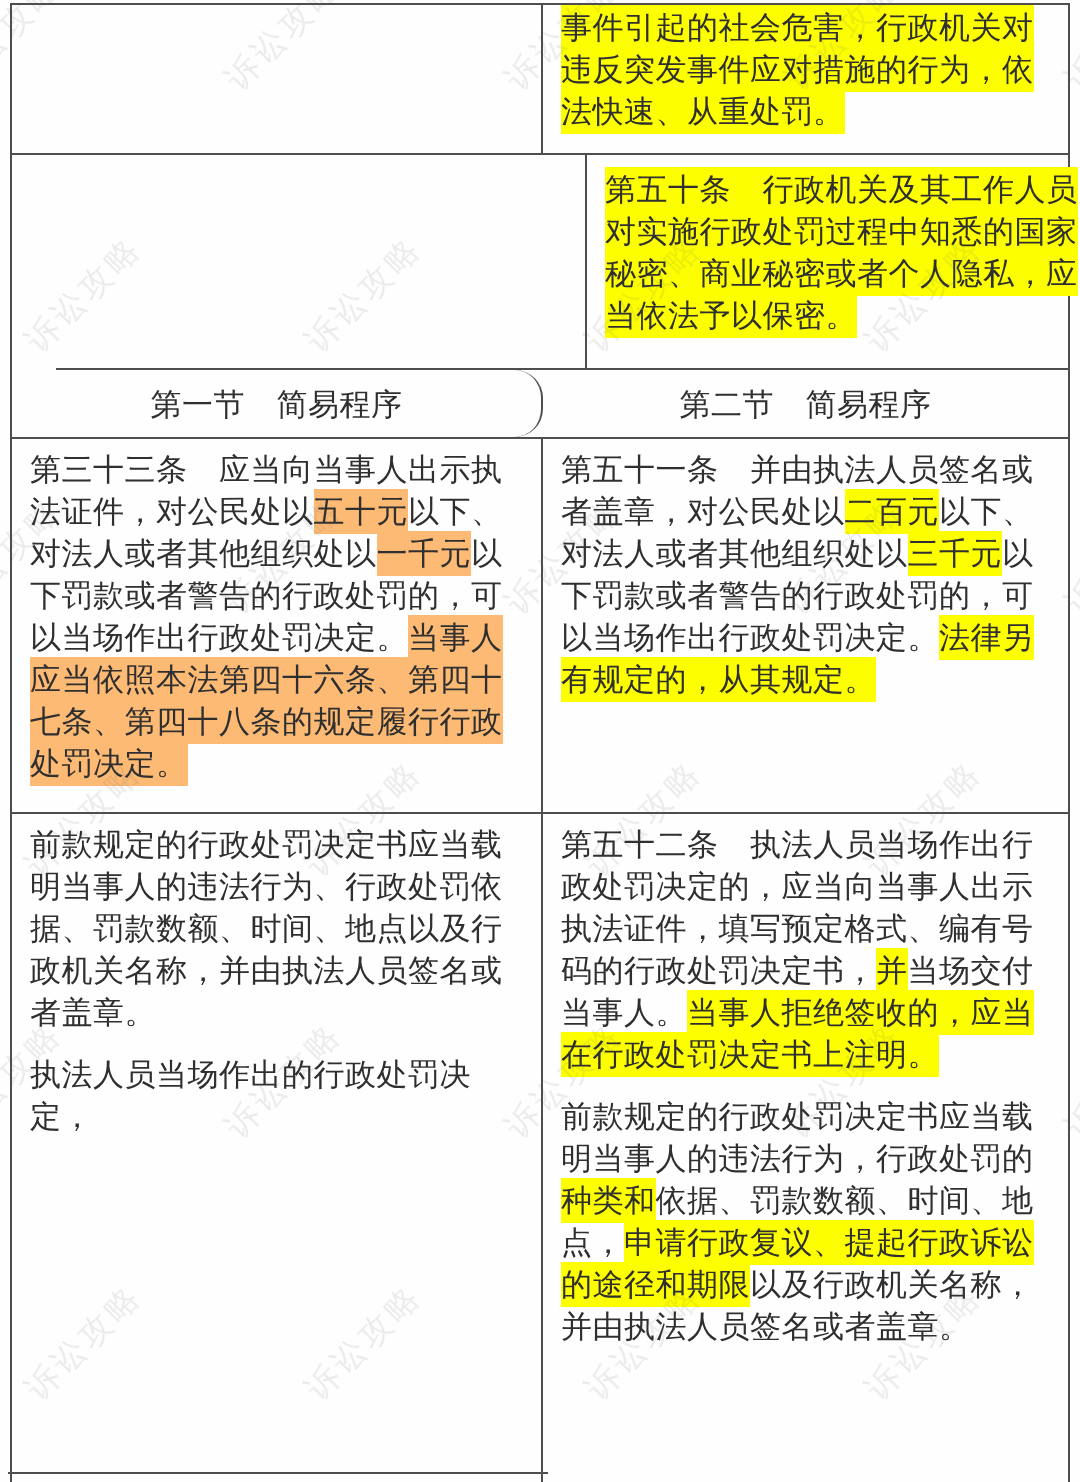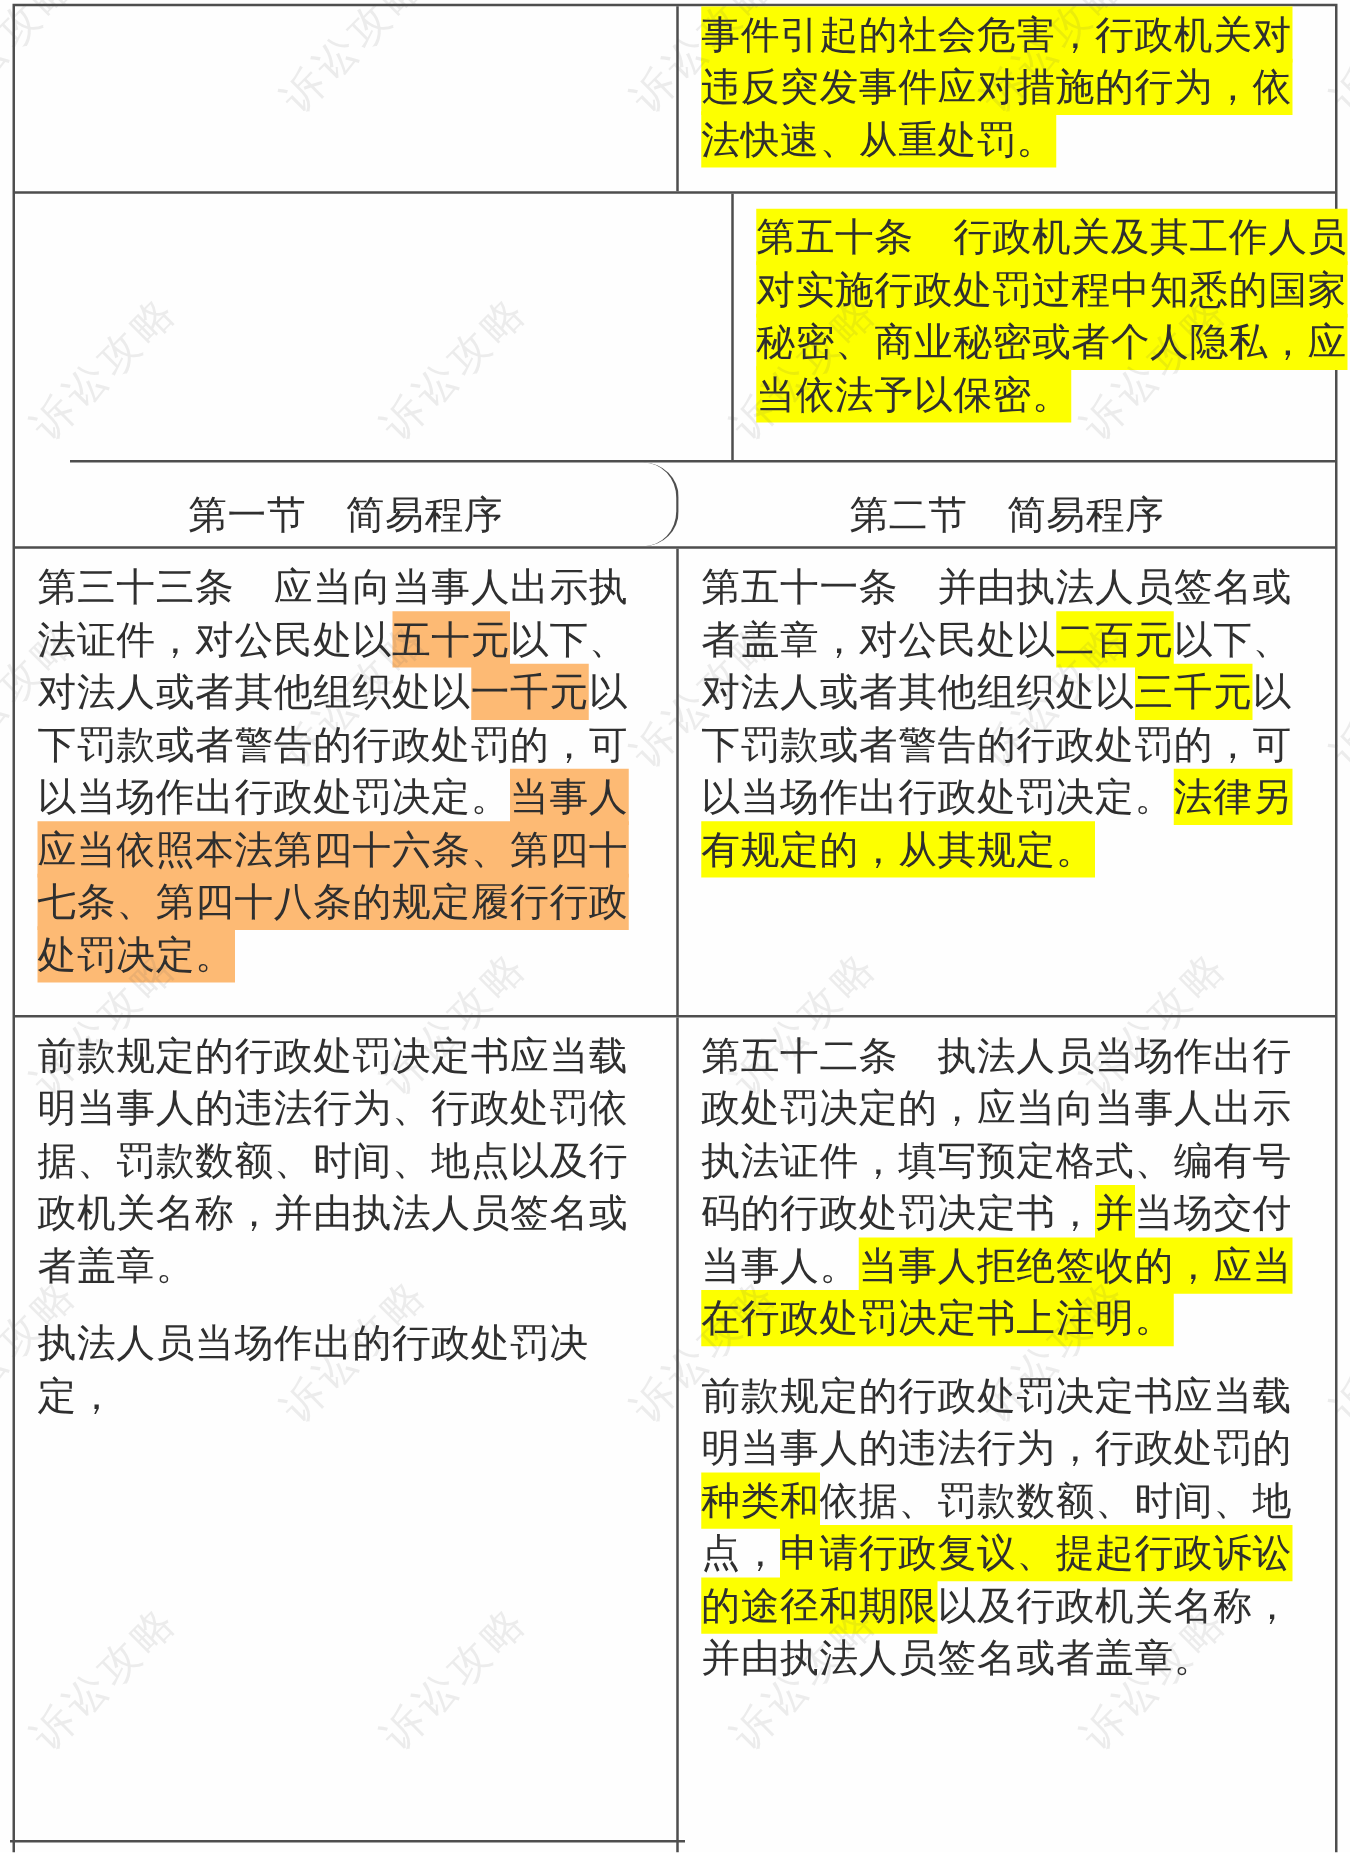--- a/index.html
+++ b/index.html
@@ -23,21 +23,21 @@
     box-sizing:border-box; padding:10px 10px 0 18px;
     font-size:31px; line-height:42px; overflow:hidden;
     letter-spacing:0.5px;
   }
   .cell.left { border-right:2px solid #4e4e4e; }
   .r1 { height:150px; } .r1 .cell { padding-top:2px; }
   .r2 { height:215px;margin-left:44px; } .r2 .cell { padding-top:14px; }
   .r3 { height:69px;  }
   .r4 { height:375px; } .r4 .cell { padding-top:10px; }
   .r5 { height:920px; } .r5 .cell { padding-top:10px; }
-  .hdr { display:flex; align-items:flex-end; justify-content:center; padding:4px !important;border-radius:28px; }
+  .hdr { display:flex; align-items:flex-start; justify-content:center; padding:14px !important;border-radius:28px; }
   .cell p { margin:0 0 20px 0; }
   .hl-yellow { background:#fdff00; padding:5px 0; }
   .hl-gray   { background:#fdba74; padding:5px 0; }
   .wm-layer { position:absolute; left:0; top:0; width:1080px; height:1482px;
               pointer-events:none; z-index:5; }
   .wm {
     position:absolute; transform:rotate(-45deg); transform-origin:center;
     font-size:33px; letter-spacing:4px; white-space:nowrap;
     color:rgba(90,90,90,0.11); mix-blend-mode:multiply;
   }

